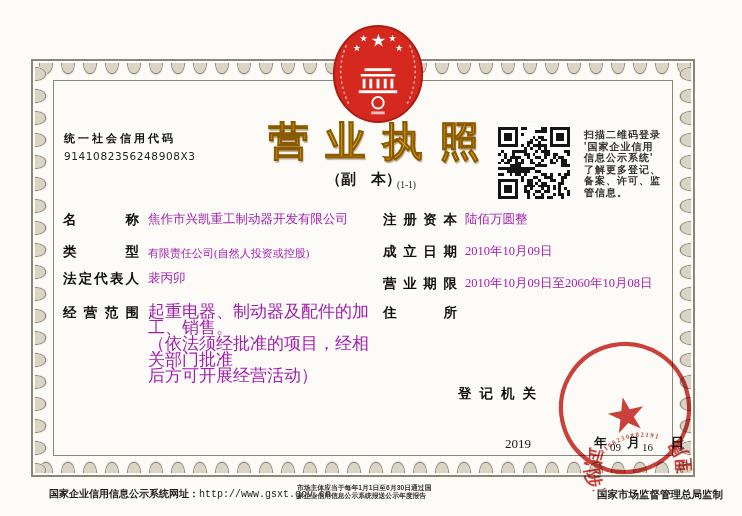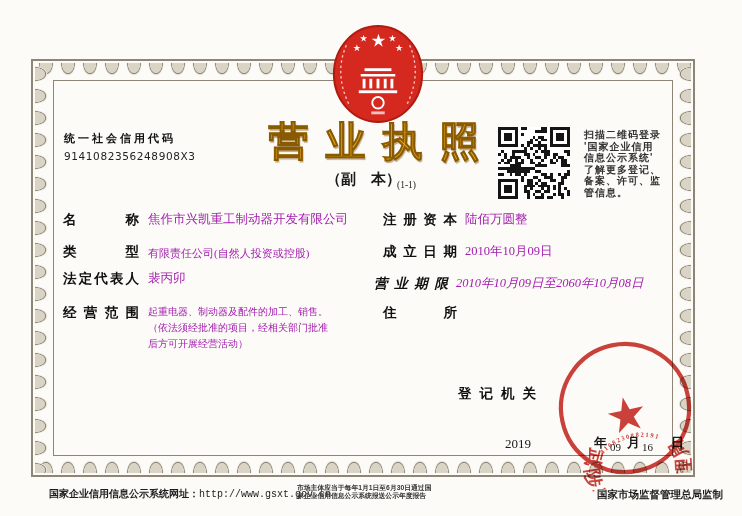--- a/index.html
+++ b/index.html
@@ -45,21 +45,21 @@
   .row{position:absolute;display:flex;align-items:flex-start;z-index:2;}
   .flabel{display:inline-block;font-weight:bold;font-size:13.5px;color:#101010;
       text-align:justify;text-align-last:justify;text-justify:inter-character;line-height:17px;}
   .rl .flabel{width:76px;}
   .rr .flabel{width:74px;}
   .fvalue{font-family:"Liberation Serif","DejaVu Serif",serif;font-size:12.5px;color:#a21caf;
       line-height:16px;white-space:pre-line;}
   .rl .fvalue{margin-left:9px;}
   .rr .fvalue{margin-left:8px;}
   .fvalue.sm{font-size:11px;padding-top:2px;}
-  .fvalue.scope{font-size:10px;width:222px;}
+  .fvalue.scope{font-size:17px;width:222px;}
   
   .reglabel{position:absolute;left:458px;top:385px;z-index:2;font-weight:bold;font-size:13.5px;
       letter-spacing:8px;color:#101010;}
   .d{position:absolute;z-index:2;font-family:"Liberation Serif","DejaVu Serif",serif;font-size:13px;color:#1a1a1a;}
   .d.unit{font-family:"Liberation Sans",sans-serif;font-weight:bold;}
   .d.small{font-size:11px;}
   .seal{position:absolute;left:550px;top:333px;width:150px;height:150px;z-index:4;
       transform:rotate(-12deg);mix-blend-mode:multiply;opacity:.92;color:#c8322b;}
   .seal text{font-family:"Liberation Serif","DejaVu Serif",serif;font-weight:bold;}
   
@@ -355,21 +355,21 @@
   </div>
 
   <div class="row rr" style="left:383px;top:211px;">
     <span class="flabel">注册资本</span>
     <span class="fvalue">陆佰万圆整</span>
   </div>
   <div class="row rr" style="left:383px;top:243px;">
     <span class="flabel">成立日期</span>
     <span class="fvalue">2010年10月09日</span>
   </div>
-  <div class="row rr" style="left:374px;top:275px;font-style:italic;">
+  <div class="row rr" style="left:383px;top:275px;">
     <span class="flabel">营业期限</span>
     <span class="fvalue">2010年10月09日至2060年10月08日</span>
   </div>
   <div class="row rr" style="left:383px;top:304px;">
     <span class="flabel">住所</span>
   </div>
 
   <div class="reglabel">登记机关</div>
   <span class="d" style="left:505px;top:436px;">2019</span>
   <span class="d unit" style="left:594px;top:434px;">年</span>

